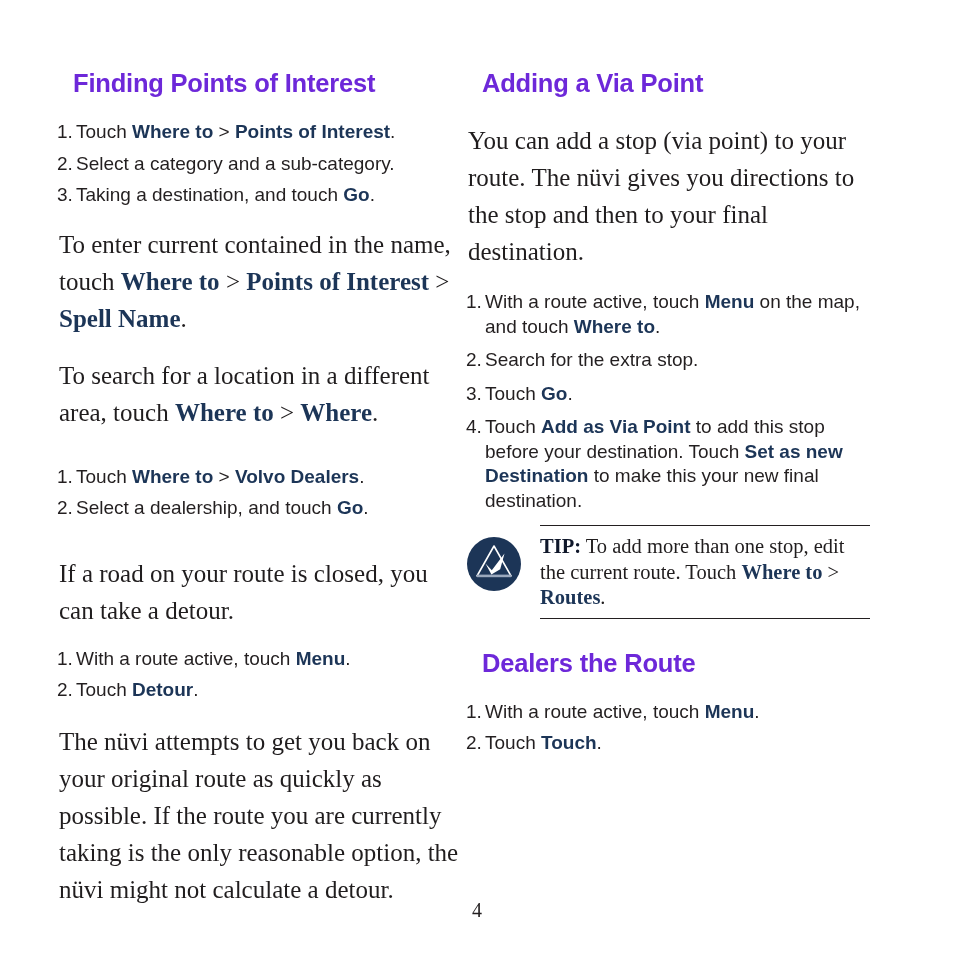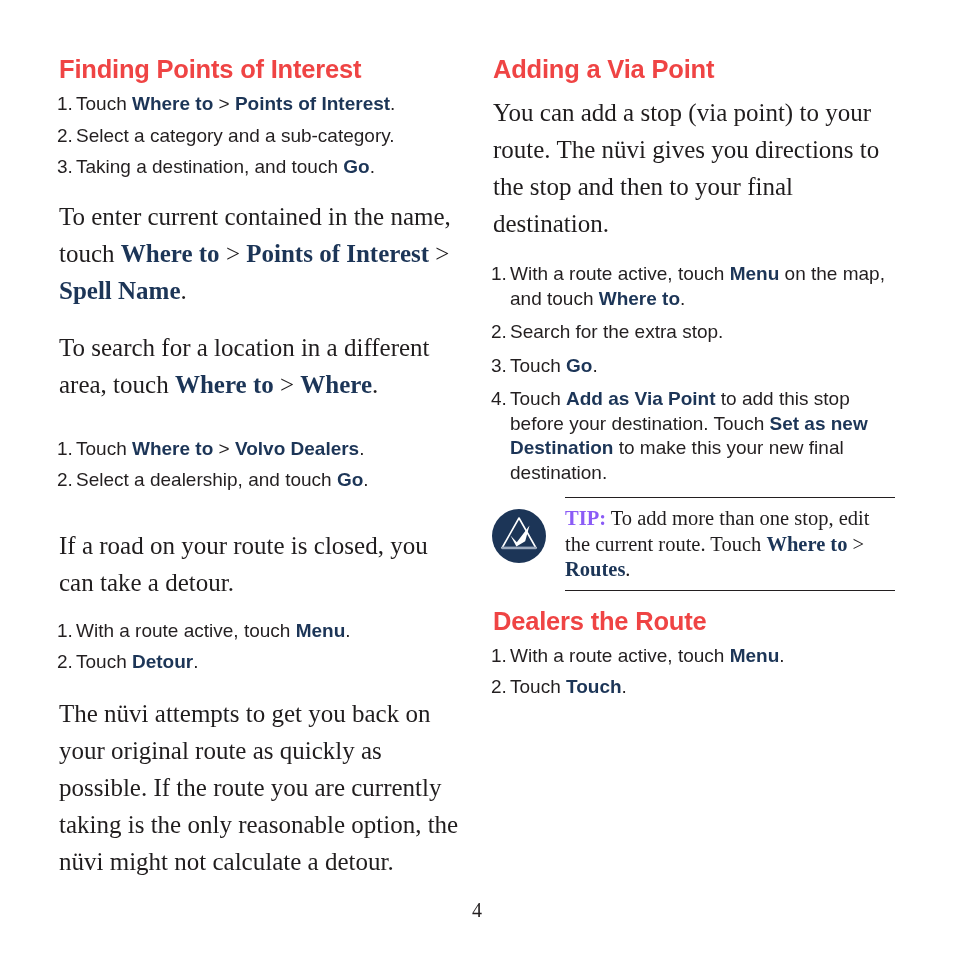--- a/index.html
+++ b/index.html
@@ -19,30 +19,30 @@
   .page {
     position: absolute;
     inset: 0;
   }
   .col {
     position: absolute;
     top: 0;
     width: 404px;
   }
   .col-left  { left: 57px; }
-  .col-right { left: 491px; }
+  .col-right { left: 466px; }
 
   
   h2.heading {
     font-family: "Liberation Sans", sans-serif;
     font-weight: bold;
     font-size: 25.5px;
     line-height: 29px;
-    color: #ef4444;
-    margin: 2px;
+    color: #6d28d9;
+    margin: 16px;
     letter-spacing: -0.2px;
   }
   h2.heading sup {
     font-size: 0.52em;
     vertical-align: super;
     line-height: 0;
     font-weight: bold;
   }
 
   
@@ -132,21 +132,21 @@
   .tip-text {
     flex: 1 1 auto;
     font-family: "Liberation Serif", serif;
     font-size: 20.5px;
     line-height: 25.6px;
     color: #201d1e;
   }
   .tip-text .tiplabel {
     font-family: "Liberation Serif", serif;
     font-weight: bold;
-    color: #8b5cf6;
+    color: #0f172a;
   }
   .tip-text b, .tip-text .ui {
     font-family: "Liberation Serif", serif;
     font-weight: bold;
     color: #1c3557;
   }
   .tip-text .sep {
     font-weight: normal;
     color: #201d1e;
   }

